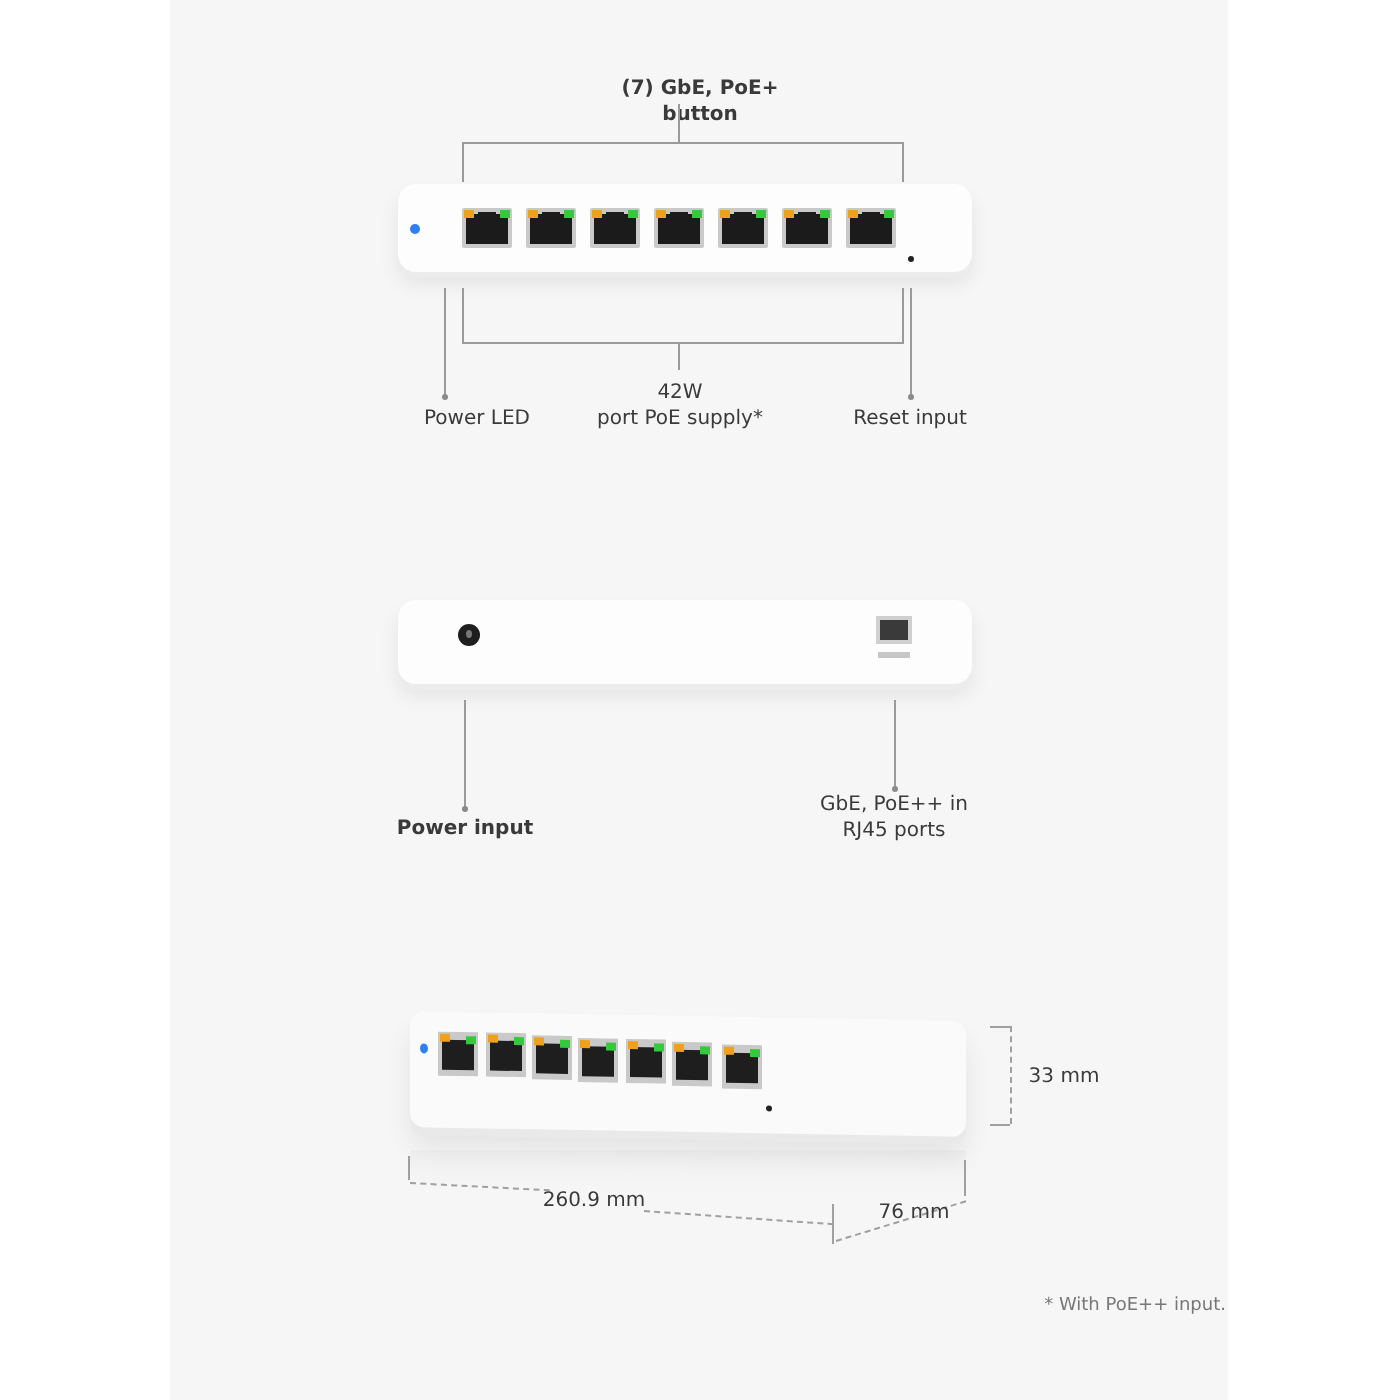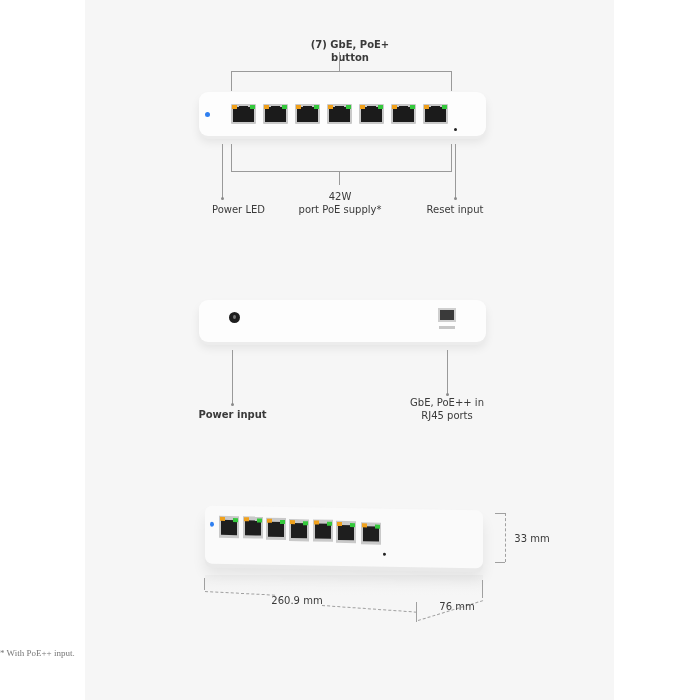--- a/index.html
+++ b/index.html
@@ -37,21 +37,21 @@
   .pport .hole { position:absolute; left:2px; top:4px; width:16px; height:15px; background:#1e1e1e; }
   .pport .amber { position:absolute; left:1px; top:1px; width:5px; height:4px; background:#f0a11c; }
   .pport .green { position:absolute; right:1px; top:2px; width:5px; height:4px; background:#35c93d; }
   .reflection { position:absolute; left:205px; top:575px; width:278px; height:20px;
     background:linear-gradient(#f0f0f0, rgba(246,246,246,0)); }
 
   .dash-h { position:absolute; border-top:1px dashed #a0a0a0; height:0; }
   .dash-v { position:absolute; border-left:1px dashed #a0a0a0; width:0; }
   .solid-v { position:absolute; background:#a0a0a0; width:1px; }
   .solid-h { position:absolute; background:#a0a0a0; height:1px; }
-  .foot { position:absolute; left:0; width:613px; top:648px; text-align:left; font-size:9px; color:#777;font-family:Liberation Serif, serif; }
+  .foot { position:absolute; left:0; width:613px; top:648px; text-align:right; font-size:9px; color:#777; }
 </style>
 </head>
 <body>
 
 <div class="panel"></div>
 
 <div class="lbl" style="left:290px; top:38px; width:120px;font-weight:bold;">
   <div>(7) GbE, PoE+</div>
   <div>button</div>
 </div>

